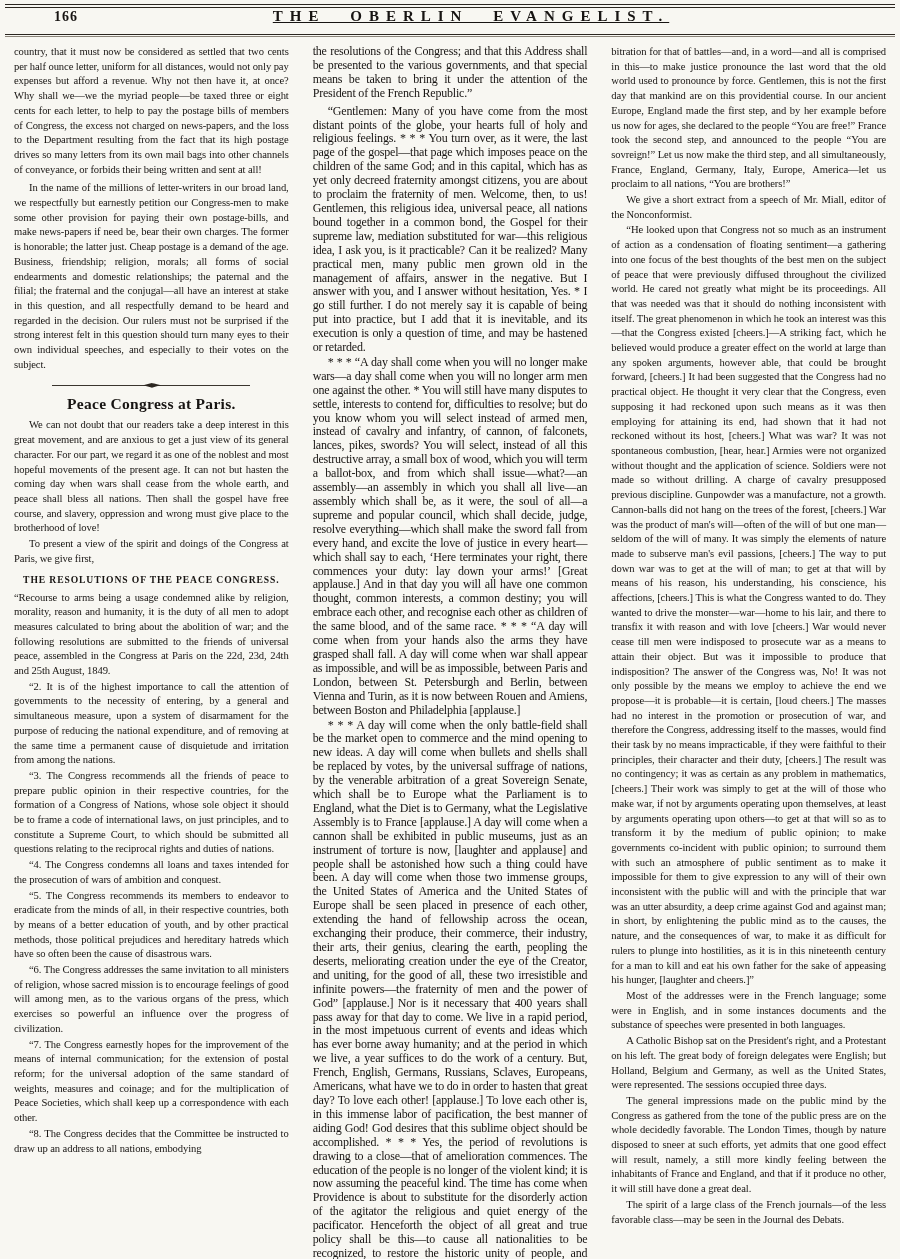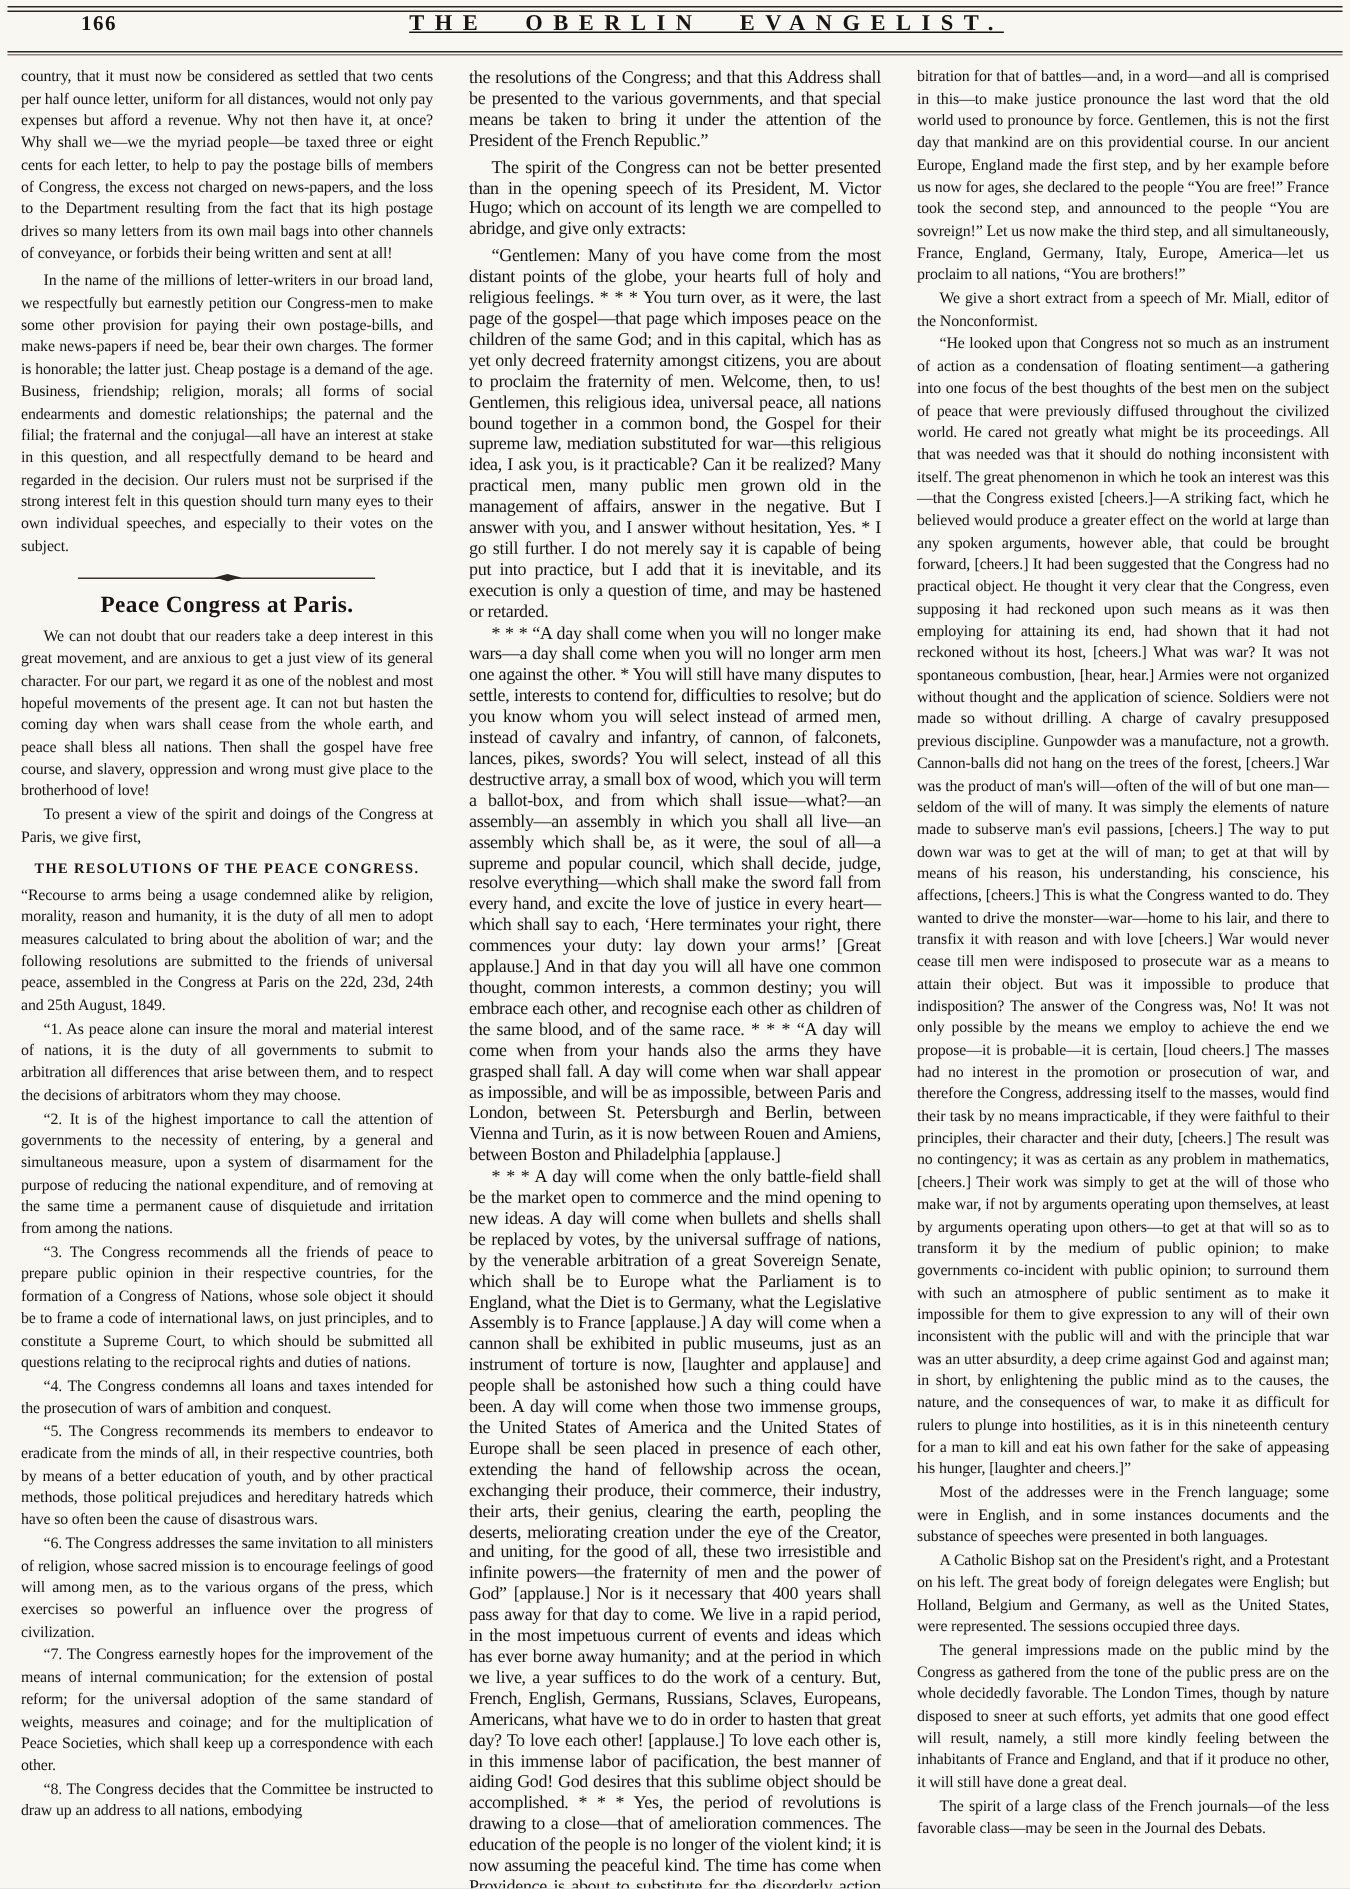--- a/index.html
+++ b/index.html
@@ -74,35 +74,33 @@
       </div>
 
       <h2 class="article-heading">Peace Congress at Paris.</h2>
 
       <p>We can not doubt that our readers take a deep interest in this great movement, and are anxious to get a just view of its general character. For our part, we regard it as one of the noblest and most hopeful movements of the present age. It can not but hasten the coming day when wars shall cease from the whole earth, and peace shall bless all nations. Then shall the gospel have free course, and slavery, oppression and wrong must give place to the brotherhood of love!</p>
       <p>To present a view of the spirit and doings of the Congress at Paris, we give first,</p>
 
       <h3 class="sub-heading">THE RESOLUTIONS OF THE PEACE CONGRESS.</h3>
 
       <p class="cont">“Recourse to arms being a usage condemned alike by religion, morality, reason and humanity, it is the duty of all men to adopt measures calculated to bring about the abolition of war; and the following resolutions are submitted to the friends of universal peace, assembled in the Congress at Paris on the 22d, 23d, 24th and 25th August, 1849.</p>
-      <p>“1. As peace alone can insure the moral and material interest of nations, it is the duty of all governments to submit to arbitration all differences that arise between them, and to respect the decisions of arbitrators whom they may choose.</p>
       <p>“2. It is of the highest importance to call the attention of governments to the necessity of entering, by a general and simultaneous measure, upon a system of disarmament for the purpose of reducing the national expenditure, and of removing at the same time a permanent cause of disquietude and irritation from among the nations.</p>
       <p>“3. The Congress recommends all the friends of peace to prepare public opinion in their respective countries, for the formation of a Congress of Nations, whose sole object it should be to frame a code of international laws, on just principles, and to constitute a Supreme Court, to which should be submitted all questions relating to the reciprocal rights and duties of nations.</p>
       <p>“4. The Congress condemns all loans and taxes intended for the prosecution of wars of ambition and conquest.</p>
       <p>“5. The Congress recommends its members to endeavor to eradicate from the minds of all, in their respective countries, both by means of a better education of youth, and by other practical methods, those political prejudices and hereditary hatreds which have so often been the cause of disastrous wars.</p>
       <p>“6. The Congress addresses the same invitation to all ministers of religion, whose sacred mission is to encourage feelings of good will among men, as to the various organs of the press, which exercises so powerful an influence over the progress of civilization.</p>
       <p>“7. The Congress earnestly hopes for the improvement of the means of internal communication; for the extension of postal reform; for the universal adoption of the same standard of weights, measures and coinage; and for the multiplication of Peace Societies, which shall keep up a correspondence with each other.</p>
       <p>“8. The Congress decides that the Committee be instructed to draw up an address to all nations, embodying</p>
     </div>
 
     <div class="vsep"></div>
 
     <div class="col dense">
       <p class="cont">the resolutions of the Congress; and that this Address shall be presented to the various governments, and that special means be taken to bring it under the attention of the President of the French Republic.”</p>
-      <p class="sp">The spirit of the Congress can not be better presented than in the opening speech of its President, M. Victor Hugo; which on account of its length we are compelled to abridge, and give only extracts:</p>
       <p class="sp">“Gentlemen: Many of you have come from the most distant points of the globe, your hearts full of holy and religious feelings. * * * You turn over, as it were, the last page of the gospel—that page which imposes peace on the children of the same God; and in this capital, which has as yet only decreed fraternity amongst citizens, you are about to proclaim the fraternity of men. Welcome, then, to us! Gentlemen, this religious idea, universal peace, all nations bound together in a common bond, the Gospel for their supreme law, mediation substituted for war—this religious idea, I ask you, is it practicable? Can it be realized? Many practical men, many public men grown old in the management of affairs, answer in the negative. But I answer with you, and I answer without hesitation, Yes. * I go still further. I do not merely say it is capable of being put into practice, but I add that it is inevitable, and its execution is only a question of time, and may be hastened or retarded.</p>
       <p>* * * “A day shall come when you will no longer make wars—a day shall come when you will no longer arm men one against the other. * You will still have many disputes to settle, interests to contend for, difficulties to resolve; but do you know whom you will select instead of armed men, instead of cavalry and infantry, of cannon, of falconets, lances, pikes, swords? You will select, instead of all this destructive array, a small box of wood, which you will term a ballot-box, and from which shall issue—what?—an assembly—an assembly in which you shall all live—an assembly which shall be, as it were, the soul of all—a supreme and popular council, which shall decide, judge, resolve everything—which shall make the sword fall from every hand, and excite the love of justice in every heart—which shall say to each, ‘Here terminates your right, there commences your duty: lay down your arms!’ [Great applause.] And in that day you will all have one common thought, common interests, a common destiny; you will embrace each other, and recognise each other as children of the same blood, and of the same race. * * * “A day will come when from your hands also the arms they have grasped shall fall. A day will come when war shall appear as impossible, and will be as impossible, between Paris and London, between St. Petersburgh and Berlin, between Vienna and Turin, as it is now between Rouen and Amiens, between Boston and Philadelphia [applause.]</p>
       <p>* * * A day will come when the only battle-field shall be the market open to commerce and the mind opening to new ideas. A day will come when bullets and shells shall be replaced by votes, by the universal suffrage of nations, by the venerable arbitration of a great Sovereign Senate, which shall be to Europe what the Parliament is to England, what the Diet is to Germany, what the Legislative Assembly is to France [applause.] A day will come when a cannon shall be exhibited in public museums, just as an instrument of torture is now, [laughter and applause] and people shall be astonished how such a thing could have been. A day will come when those two immense groups, the United States of America and the United States of Europe shall be seen placed in presence of each other, extending the hand of fellowship across the ocean, exchanging their produce, their commerce, their industry, their arts, their genius, clearing the earth, peopling the deserts, meliorating creation under the eye of the Creator, and uniting, for the good of all, these two irresistible and infinite powers—the fraternity of men and the power of God” [applause.] Nor is it necessary that 400 years shall pass away for that day to come. We live in a rapid period, in the most impetuous current of events and ideas which has ever borne away humanity; and at the period in which we live, a year suffices to do the work of a century. But, French, English, Germans, Russians, Sclaves, Europeans, Americans, what have we to do in order to hasten that great day? To love each other! [applause.] To love each other is, in this immense labor of pacification, the best manner of aiding God! God desires that this sublime object should be accomplished. * * * Yes, the period of revolutions is drawing to a close—that of amelioration commences. The education of the people is no longer of the violent kind; it is now assuming the peaceful kind. The time has come when Providence is about to substitute for the disorderly action of the agitator the religious and quiet energy of the pacificator. Henceforth the object of all great and true policy shall be this—to cause all nationalities to be recognized, to restore the historic unity of people, and enlist this unity in the cause of the civilization of peace—to enlarge the sphere of civilization, to set a good example to people who are still in a state of barbarism—to substitute a system of ar-</p>
     </div>
 
     <div class="vsep"></div>
 
     <div class="col">
       <p class="cont">bitration for that of battles—and, in a word—and all is comprised in this—to make justice pronounce the last word that the old world used to pronounce by force. Gentlemen, this is not the first day that mankind are on this providential course. In our ancient Europe, England made the first step, and by her example before us now for ages, she declared to the people “You are free!” France took the second step, and announced to the people “You are sovreign!” Let us now make the third step, and all simultaneously, France, England, Germany, Italy, Europe, America—let us proclaim to all nations, “You are brothers!”</p>
       <p>We give a short extract from a speech of Mr. Miall, editor of the Nonconformist.</p>

